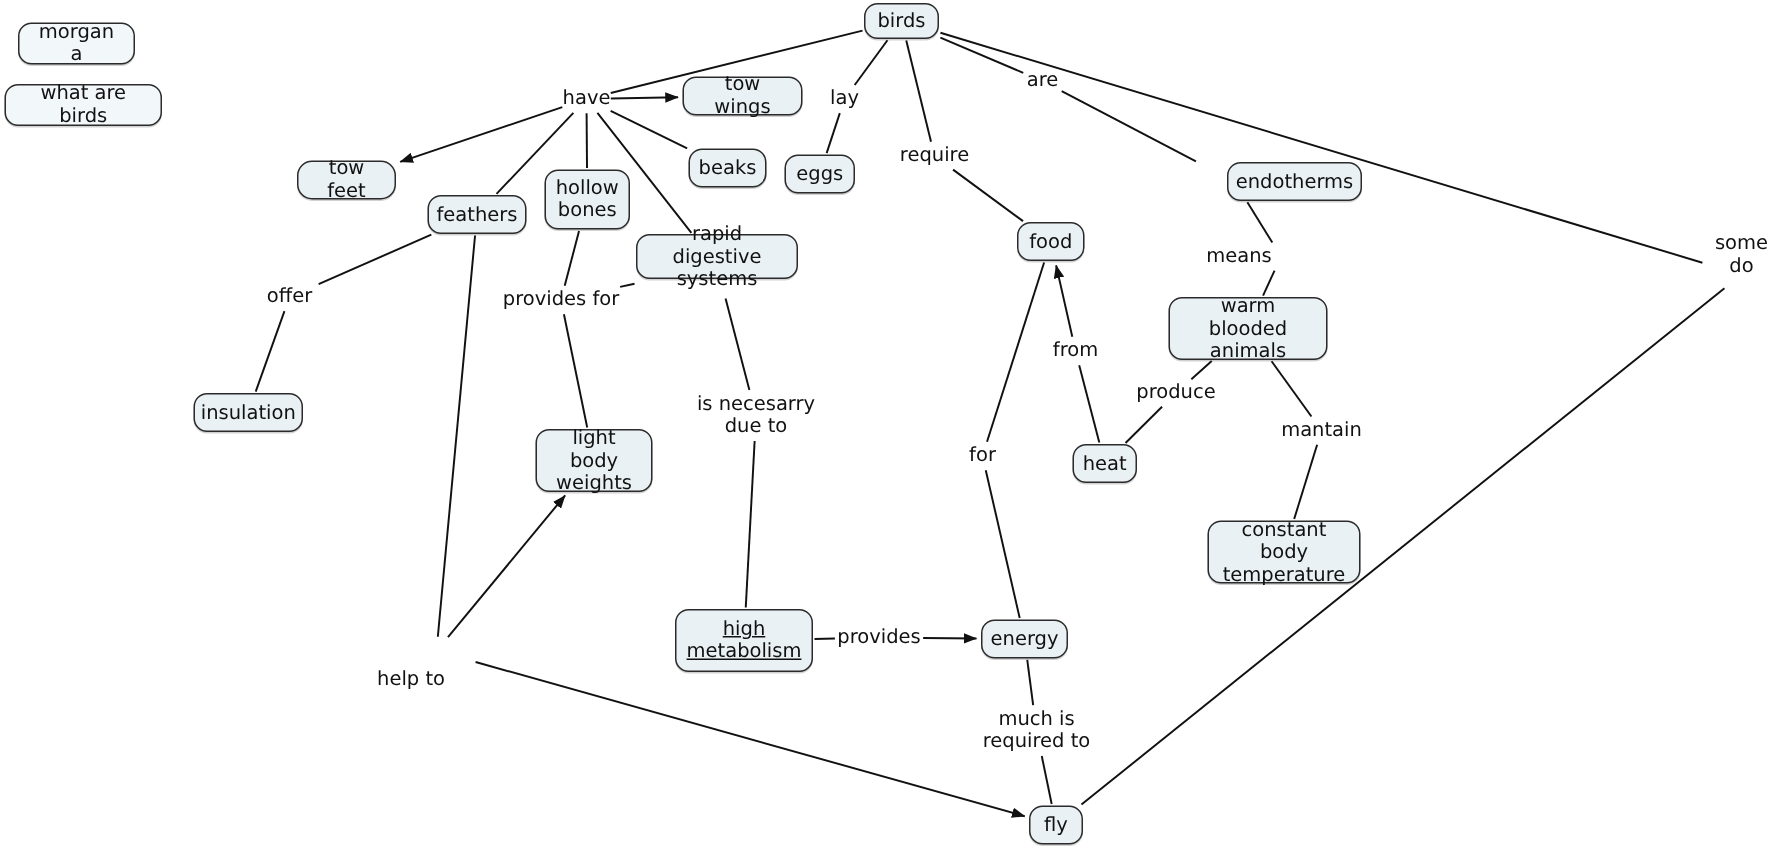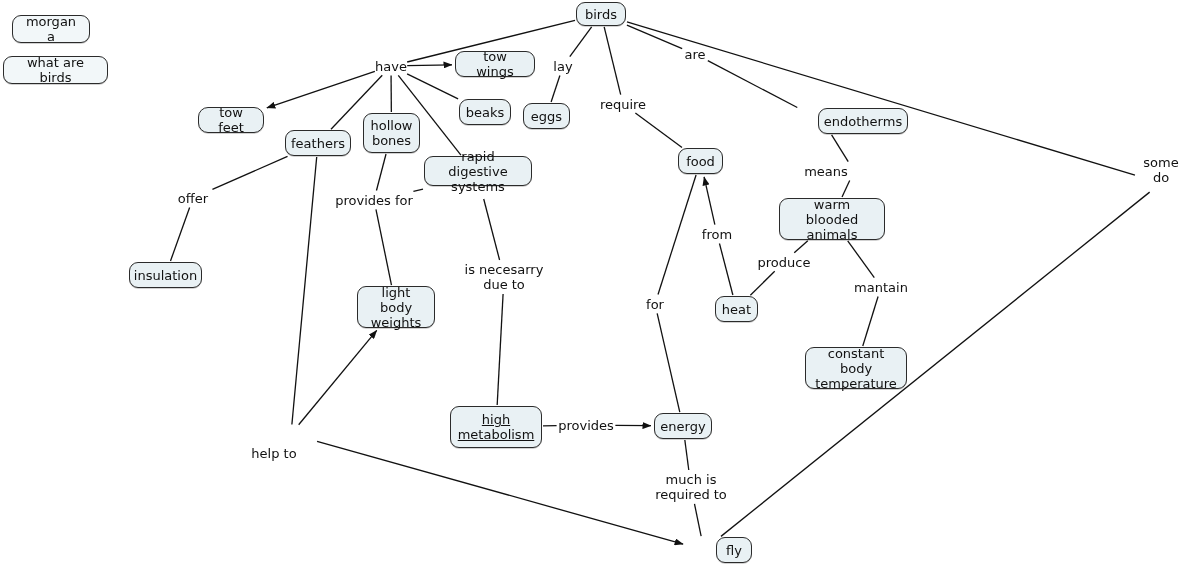--- a/index.html
+++ b/index.html
@@ -121,21 +121,21 @@
       <div class="node" style="left: 459px; top: 99px; width: 52px; height: 26px;">beaks</div>
       <div class="node" style="left: 523px; top: 103px; width: 47px; height: 26px;">eggs</div>
       <div class="node" style="left: 424px; top: 156px; width: 108px; height: 30px;">rapid digestive
 systems</div>
       <div class="node" style="left: 129px; top: 262px; width: 73px; height: 26px;">insulation</div>
       <div class="node" style="left: 357px; top: 286px; width: 78px; height: 42px;">light body
 weights</div>
       <div class="node" style="left: 450px; top: 406px; width: 92px; height: 42px; text-decoration: underline;">high
 metabolism</div>
       <div class="node" style="left: 654px; top: 413px; width: 58px; height: 26px;">energy</div>
-      <div class="node" style="left: 686px; top: 537px; width: 36px; height: 26px; margin-left: 30px;">fly</div>
+      <div class="node" style="left: 686px; top: 537px; width: 36px; height: 26px;">fly</div>
       <div class="node" style="left: 678px; top: 148px; width: 45px; height: 26px; text-align: right;">food</div>
       <div class="node" style="left: 715px; top: 296px; width: 43px; height: 26px;">heat</div>
       <div class="node" style="left: 778px; top: 108px; width: 90px; height: 26px; margin-left: 40px;">endotherms</div>
       <div class="node" style="left: 779px; top: 198px; width: 106px; height: 42px;">warm blooded
 animals</div>
       <div class="node" style="left: 805px; top: 347px; width: 102px; height: 42px;">constant body
 temperature</div>
     </div>
   <div id="labels-group">
       <div class="link-label" style="left: 391px; top: 66px;">have</div>

